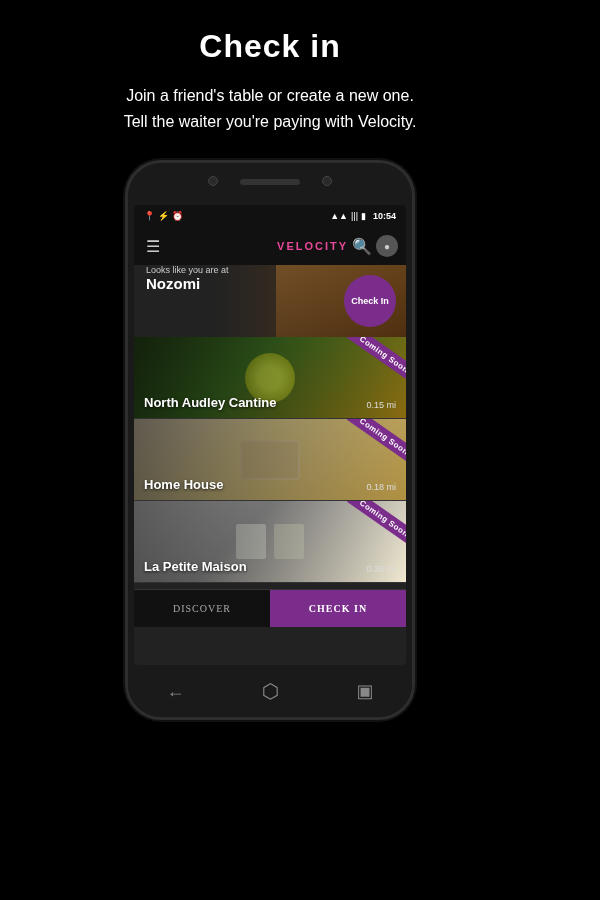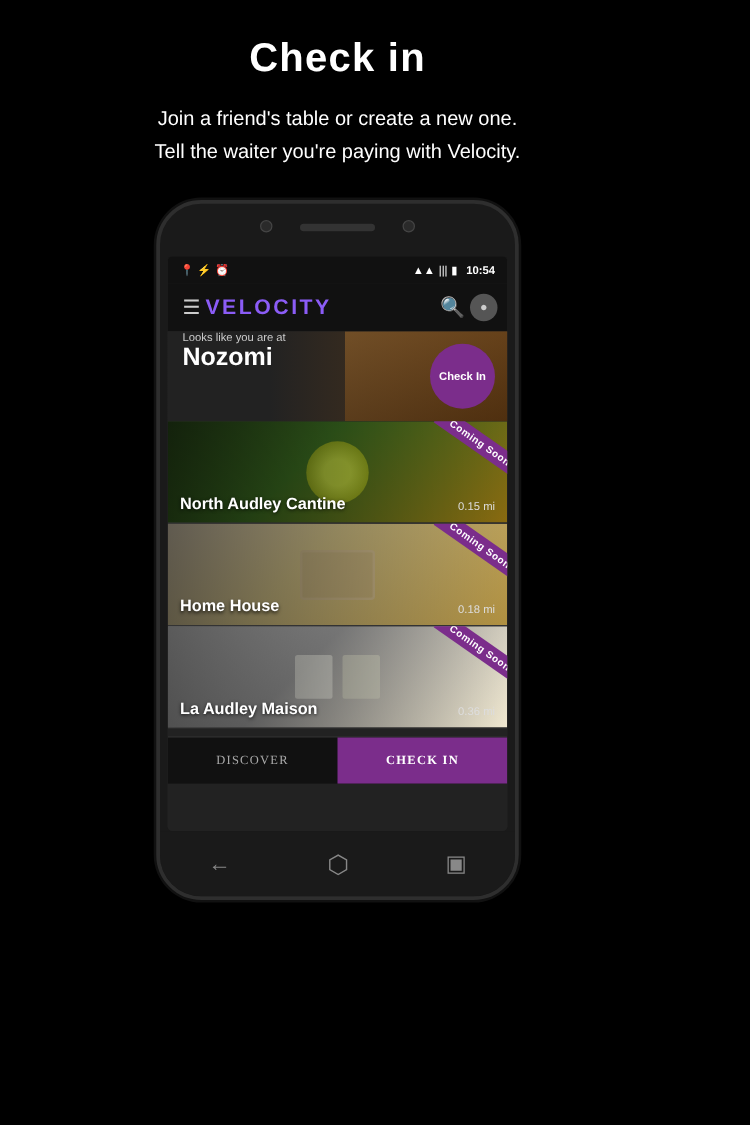--- a/index.html
+++ b/index.html
@@ -121,23 +121,23 @@
     
     .app-bar {
       height: 38px;
       background: #111;
       display: flex;
       align-items: center;
       padding: 0 8px;
     }
     .app-bar-title {
       flex: 1;
-      text-align: left;
-      color: #8b5cf6;
-      font-size: 17px;
+      text-align: right;
+      color: #ec4899;
+      font-size: 11px;
       font-weight: bold;
       letter-spacing: 2px;
     }
     .app-bar-icon {
       color: #ccc;
       font-size: 16px;
       padding: 0 4px;
     }
 
     
@@ -158,21 +158,21 @@
       background: linear-gradient(to bottom right, #8b5e2a, #4a2a0a);
       opacity: 0.7;
     }
     .looks-like {
       font-size: 9px;
       color: #ccc;
       position: relative;
       z-index: 2;
     }
     .venue-name {
-      font-size: 20px;
+      font-size: 15px;
       color: #fff;
       font-weight: bold;
       position: relative;
       z-index: 2;
     }
     .check-in-btn {
       position: absolute;
       right: 10px;
       top: 50%;
       transform: translateY(-50%);
@@ -389,21 +389,21 @@
           <div class="venue-card">
             <div class="venue-card-bg bg-petite">
               <div style="display:flex;gap:8px;">
                 <div style="width:30px;height:35px;background:rgba(240,240,230,0.6);border-radius:2px;"></div>
                 <div style="width:30px;height:35px;background:rgba(220,220,200,0.6);border-radius:2px;"></div>
               </div>
             </div>
             <div class="venue-overlay"></div>
             <div class="coming-soon-ribbon">Coming Soon</div>
             <div class="venue-info">
-              <div class="venue-card-name">La Audley Maison</div>
+              <div class="venue-card-name">La Petite Maison</div>
             </div>
             <div class="venue-distance">0.36 mi</div>
           </div>
 
         </div>
 
         <div class="tab-bar">
           <div class="tab-item">DISCOVER</div>
           <div class="tab-item active">CHECK IN</div>
         </div>

